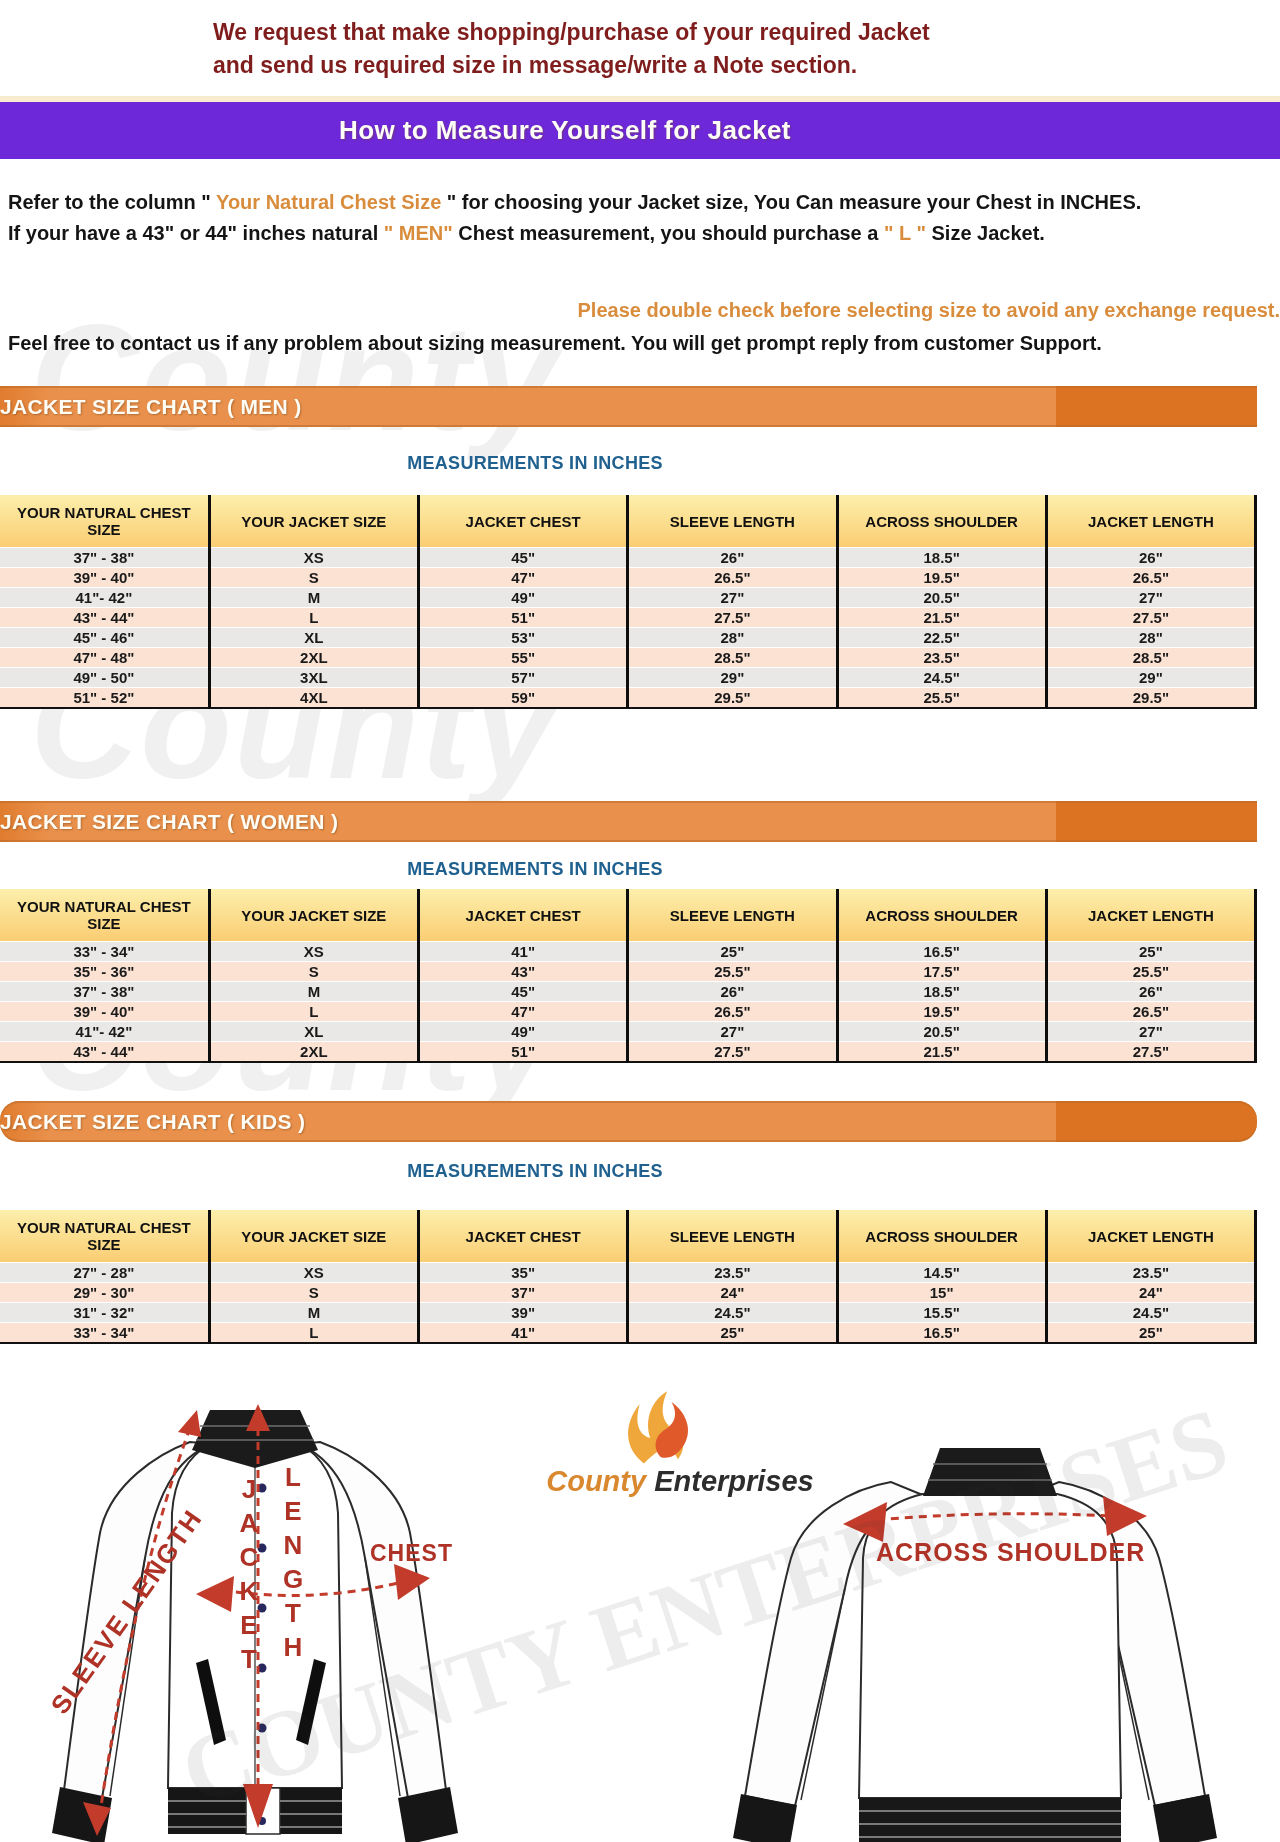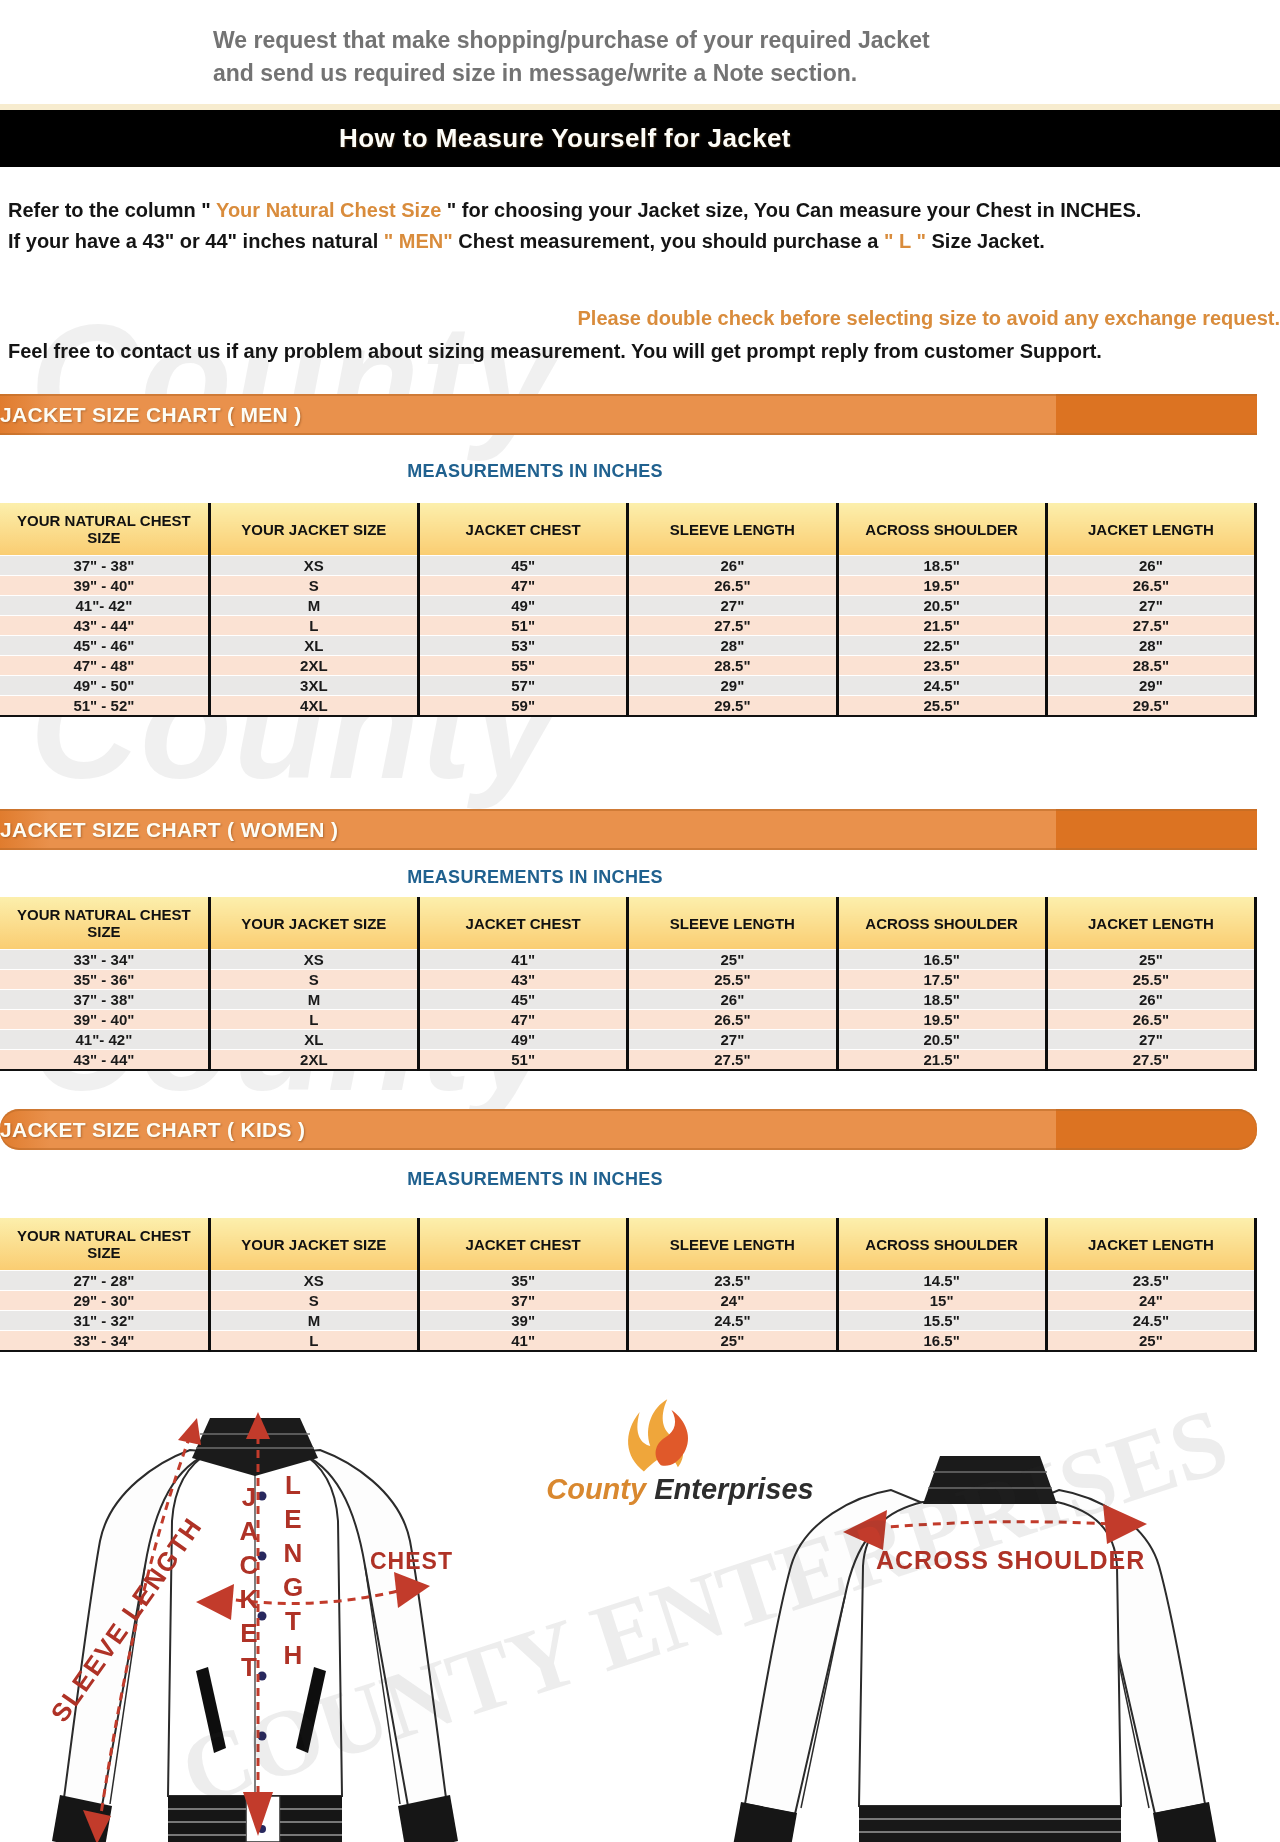--- a/index.html
+++ b/index.html
@@ -3,25 +3,25 @@
 <meta charset="utf-8">
 <style>
   * { box-sizing: border-box; }
   html,body { margin:0; padding:0; }
   body {
     width:1280px; height:1842px; position:relative; overflow:hidden;
     background:#ffffff; font-family:"Liberation Sans", sans-serif;
   }
 
   
-  .top-note { padding:24px 0 0 213px; color:#737373; font-size:23px; font-weight:bold; line-height:33px; }
+  .top-note { padding:16px 0 0 213px; color:#7f1d1d; font-size:23px; font-weight:bold; line-height:33px; }
 
   
   .cream-strip { height:6px; background:#F7ECCF; margin-top:14px; }
-  .main-banner { height:57px; background:#000000; }
+  .main-banner { height:57px; background:#6d28d9; }
   .main-banner .inner { width:1130px; text-align:center; color:#FDFDF8; font-size:26px; font-weight:bold;
     line-height:57px; letter-spacing:.4px; text-shadow:1px 1px 2px rgba(120,70,25,.45); }
 
   
   .intro { margin:28px 0 0 8px; font-size:20px; font-weight:bold; color:#141414; line-height:31px; }
   .hl { color:#D98C3C; }
   .warning { margin:46px 0 0 8px; font-size:20px; font-weight:bold; color:#D98C3C; line-height:31px;text-align:right; }
   .support { margin:2px 0 0 8px; font-size:20px; font-weight:bold; color:#141414; line-height:31px; }
 
   

